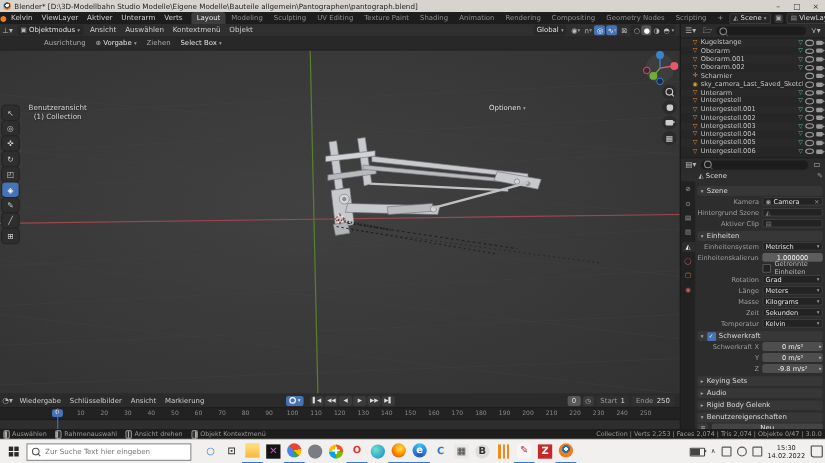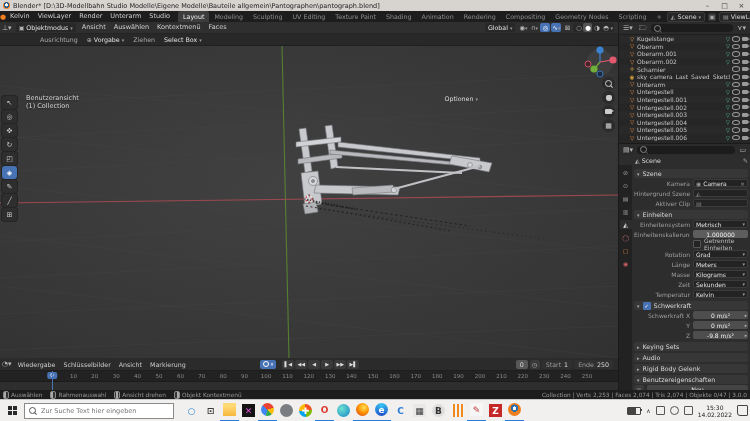--- a/index.html
+++ b/index.html
@@ -47,21 +47,21 @@
   .shade-group .tgl.sel{background:#555;color:#fff;}
 
   
   #tool-settings{left:0;top:34px;width:618px;height:12px;background:#282828;display:flex;align-items:center;
     border-bottom:1px solid #1f1f1f;box-sizing:border-box;padding-left:40px;gap:4px;}
   .ts-label{color:#aaa;font-size:6.3px;}
 
   
   #viewport{left:0;top:46px;width:618px;height:312px;
     background:radial-gradient(ellipse at 45% 45%,#414142 0%,#39393a 55%,#313132 100%);overflow:hidden;}
-  #vp-overlay-tl{left:26px;top:48px;color:#d6d6d6;font-size:6.5px;text-shadow:0 1px 1px #222;line-height:8px;}
+  #vp-overlay-tl{left:26px;top:48px;color:#d6d6d6;font-size:6.5px;text-shadow:0 1px 1px #222;line-height:8px;text-align:center;}
   #vp-options{right:140px;top:49px;position:absolute;display:flex;gap:2px;align-items:center;
     color:#ddd;font-size:6.3px;}
   
   #vp-tools{left:2px;top:50px;display:flex;flex-direction:column;gap:1px;position:absolute;}
   .tool-btn{width:15px;height:13px;background:#2e2e2e;border-radius:3px;display:flex;align-items:center;
     justify-content:center;color:#cfcfcf;font-size:7px;box-shadow:0 0 0 1px #242424;}
   .tool-btn.active{background:#4772b3;color:#fff;}
   
   .vp-nav{position:absolute;width:13px;height:13px;border-radius:50%;background:rgba(30,30,30,.45);
     display:flex;align-items:center;justify-content:center;color:#cfcfcf;font-size:7px;}
@@ -184,23 +184,23 @@
     <span class="winbtn">–</span>
     <span class="winbtn">□</span>
     <span class="winbtn close">×</span>
   </div>
 
   <div id="topbar" class="abs">
     <span id="blender-menu-btn">●</span>
     <div id="topbar-menus" class="row">
         <div class="menu-item">Kelvin</div>
         <div class="menu-item">ViewLayer</div>
-        <div class="menu-item">Render</div>
+        <div class="menu-item">Aktiver</div>
         <div class="menu-item">Unterarm</div>
-        <div class="menu-item">Studio</div>
+        <div class="menu-item">Verts</div>
       </div>
     <div id="ws-tabs">
         <div class="ws-tab active">Layout</div>
         <div class="ws-tab">Modeling</div>
         <div class="ws-tab">Sculpting</div>
         <div class="ws-tab">UV Editing</div>
         <div class="ws-tab">Texture Paint</div>
         <div class="ws-tab">Shading</div>
         <div class="ws-tab">Animation</div>
         <div class="ws-tab">Rendering</div>
@@ -229,21 +229,21 @@
     <span class="hdr-icon">⊥▾</span>
     <div class="drop">
       <span class="hdr-icon" style="padding:0;font-size:6px;">▣</span>
       <span>Objektmodus</span>
       <span class="caret">▾</span>
     </div>
     <div id="vh-menus">
         <div class="menu-item">Ansicht</div>
         <div class="menu-item">Auswählen</div>
         <div class="menu-item">Kontextmenü</div>
-        <div class="menu-item">Faces</div>
+        <div class="menu-item">Objekt</div>
       </div>
     <div id="vh-right">
       <div class="drop">
         <span>Global</span>
         <span class="caret">▾</span>
       </div>
       <span class="tgl">◉<span class="caret">▾</span></span>
       <span class="tgl">
           <span style="display:inline-block;transform:rotate(180deg)">∪</span>
           <span class="caret">▾</span>

